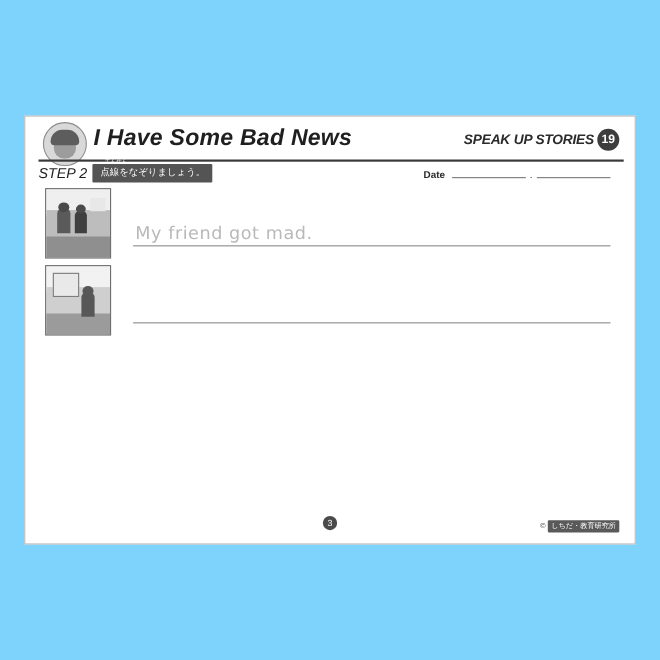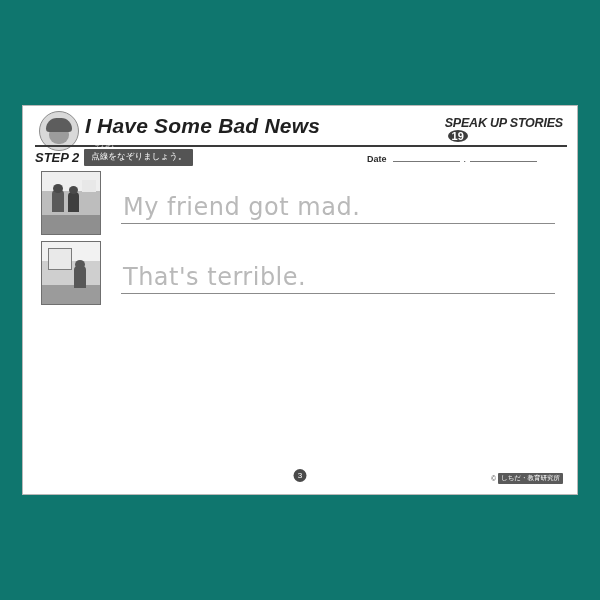--- a/index.html
+++ b/index.html
@@ -8,21 +8,21 @@
     width: 600px;
     height: 600px;
     background: #ffffff;
     font-family: "Liberation Sans", sans-serif;
   }
 
   #page {
     position: relative;
     width: 600px;
     height: 600px;
-    background: #0f766e;
+    background: #7dd3fc;
     overflow: hidden;
   }
 
   
   .sheet {
     position: absolute;
     left: 22px;
     top: 105px;
     width: 556px;
     height: 390px;
@@ -90,22 +90,22 @@
     letter-spacing: 0.2px;
     white-space: nowrap;
   }
 
   
   .brand {
     position: absolute;
     right: 14px;
     top: 10px;
     display: flex;
+    align-items: center;
     height: 22px;
-    flex-direction: column;
   }
   .brand-text {
     font-size: 12.5px;
     font-weight: bold;
     font-style: italic;
     color: #2b2b2b;
     white-space: nowrap;
     letter-spacing: -0.2px;
   }
   .brand-num {
@@ -126,21 +126,21 @@
   .step-bar {
     position: absolute;
     left: 12px;
     top: 43px;
     display: flex;
     align-items: center;
     height: 16px;
   }
   .step-label {
     font-size: 13px;
-    font-weight: bold;
+    font-weight: normal;
     font-style: italic;
     color: #1f1f1f;
     margin-right: 5px;
   }
   .step-jp {
     background: #545454;
     color: #ffffff;
     font-size: 8.5px;
     padding: 2px 7px 3px 7px;
     border-radius: 1px;
@@ -150,21 +150,21 @@
   .ruby {
     position: absolute;
     left: 11px;
     top: -6px;
     font-size: 5px;
     color: #ffffff;
   }
 
   .date-area {
     position: absolute;
-    right: 40px;
+    right: 22px;
     top: 46px;
     display: flex;
     align-items: baseline;
     width: 170px;
     justify-content: flex-start;
   }
   .date-label {
     font-size: 9px;
     font-weight: bold;
     color: #2b2b2b;
@@ -217,21 +217,21 @@
     left: 98px;
     right: 22px;
     bottom: 14px;
     border-bottom: 1px solid #8b8b8b;
     height: 0;
   }
   .trace {
     position: absolute;
     left: 100px;
     bottom: 17px;
-    font-size: 24px;
+    font-size: 16px;
     color: #b9b9b9;
     white-space: nowrap;
     letter-spacing: 0.5px;
     font-family: "DejaVu Sans", sans-serif;
   }
 
   
   .page-badge {
     position: absolute;
     left: 50%;
@@ -324,21 +324,20 @@
 
       <div class="row">
         <div class="thumb">
           <div class="sky" style="background:#f2f2f2;"></div>
           <div class="mid" style="background:#cfcfcf;"></div>
           <div class="ground" style="background:#9b9b9b;"></div>
           <div class="win" style="left:6px; top:6px; width:22px; height:20px; background:#e9e9e9; border:1px solid #7c7c7c;"></div>
           <div class="f1" style="left:32px; top:24px; height:22px; background:#575757;"></div>
           <div class="blob" style="left:33px; top:18px; width:10px; height:9px; background:#575757;"></div>
         </div>
-        <div class="trace">That's terrible.</div>
         <div class="write-line"></div>
       </div>
     </div>
 
     <div class="page-badge">3</div>
 
     <div class="copyright">
       <span class="mark">©</span>
       <span class="jp">しちだ・教育研究所</span>
     </div>

